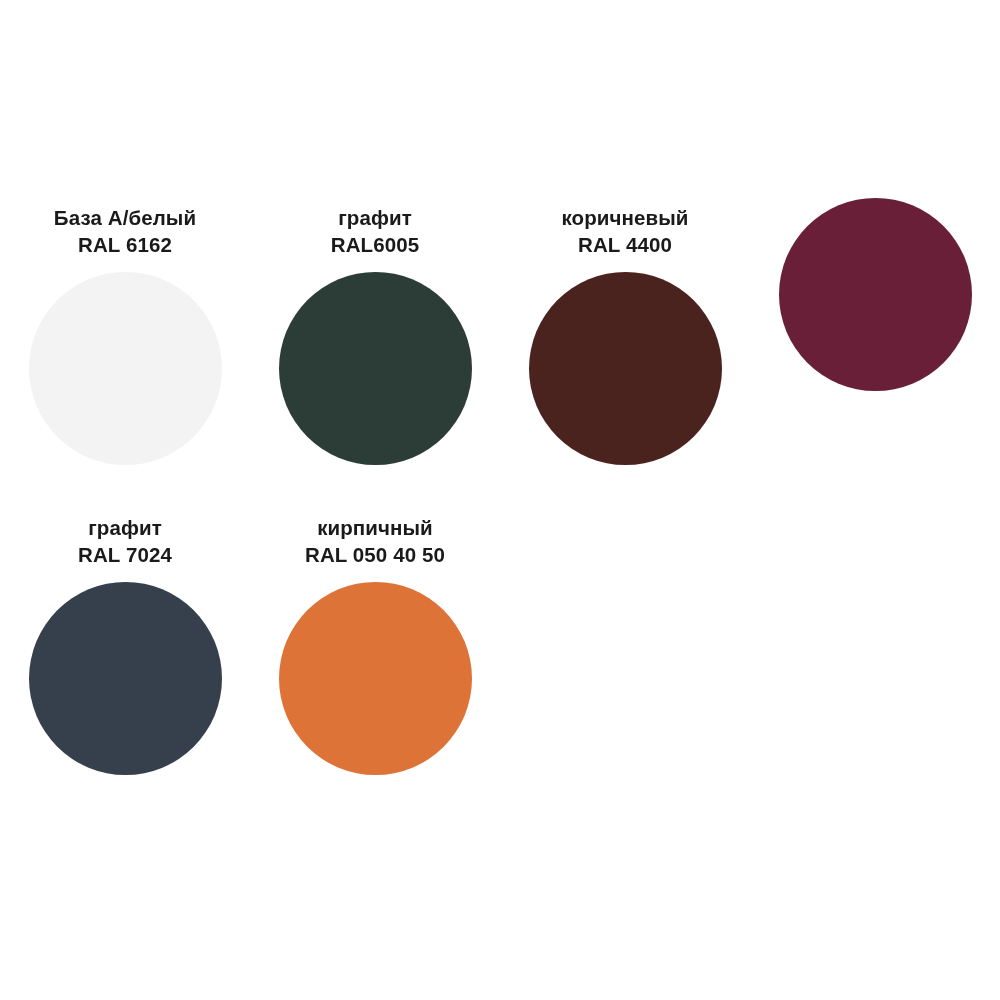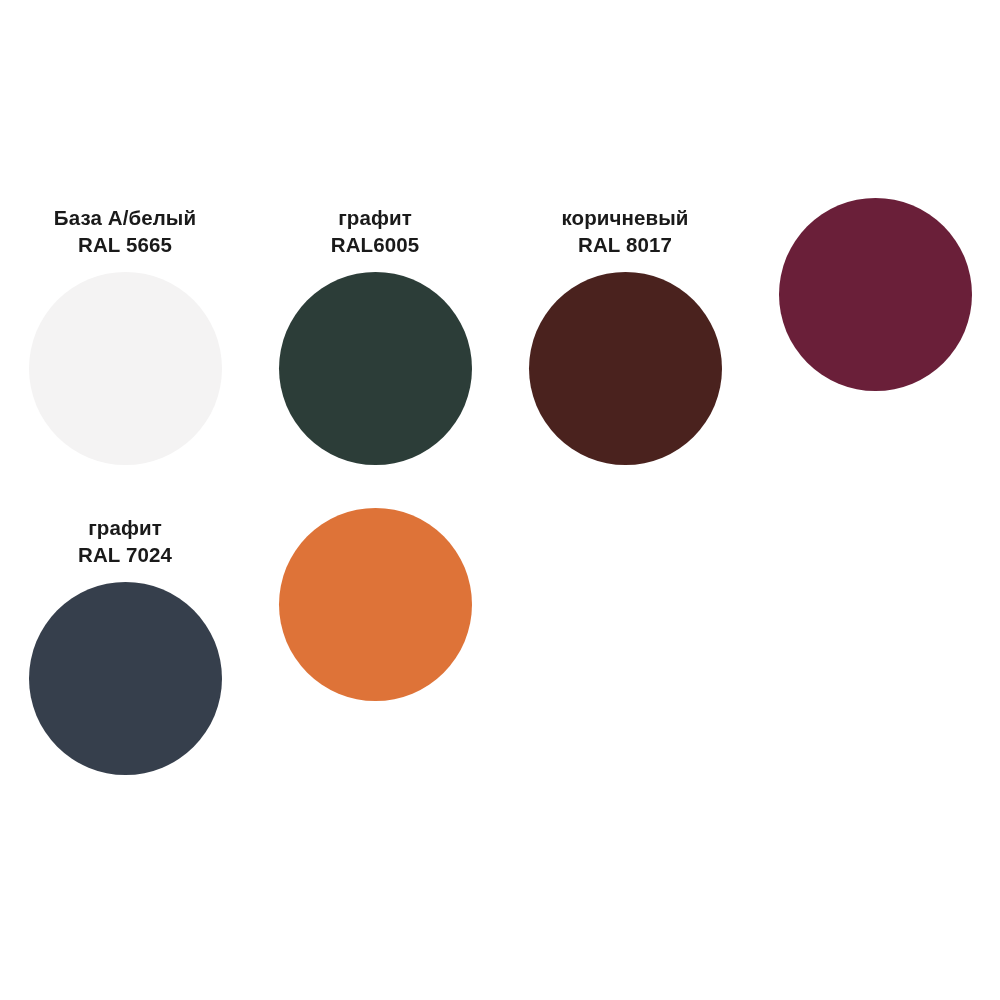--- a/index.html
+++ b/index.html
@@ -81,42 +81,42 @@
 </style>
 </head>
 <body style="background: rgb(255, 255, 255); color: rgb(26, 26, 26);">
 
 <div class="palette">
   <div class="grid">
 
     <div class="swatch">
       <div class="swatch-label">
         <span class="line">База А/белый</span>
-        <span class="line">RAL 5665</span>
+        <span class="line">RAL 6162</span>
       </div>
       <div class="swatch-circle-wrap">
         <div class="swatch-circle" style="background: rgb(244, 243, 243);"></div>
       </div>
     </div>
 
 
     <div class="swatch">
       <div class="swatch-label">
         <span class="line">графит</span>
         <span class="line">RAL6005</span>
       </div>
       <div class="swatch-circle-wrap">
         <div class="swatch-circle" style="background: rgb(44, 61, 56);"></div>
       </div>
     </div>
 
     <div class="swatch">
       <div class="swatch-label">
         <span class="line">коричневый</span>
-        <span class="line">RAL 8017</span>
+        <span class="line">RAL 4400</span>
       </div>
       <div class="swatch-circle-wrap">
         <div class="swatch-circle" style="background: rgb(74, 34, 30);"></div>
       </div>
     </div>
 
 
     <div class="swatch">
       <div class="swatch-circle-wrap">
         <div class="swatch-circle" style="background: rgb(106, 31, 57);"></div>
@@ -127,19 +127,23 @@
       <div class="swatch-label">
         <span class="line">графит</span>
         <span class="line">RAL 7024</span>
       </div>
       <div class="swatch-circle-wrap">
         <div class="swatch-circle" style="background: rgb(54, 63, 76);"></div>
       </div>
     </div>
 
     <div class="swatch">
+      <div class="swatch-label">
+        <span class="line">кирпичный</span>
+        <span class="line">RAL 050 40 50</span>
+      </div>
       <div class="swatch-circle-wrap">
         <div class="swatch-circle" style="background: rgb(222, 115, 56);"></div>
       </div>
     </div>
 
   </div>
 </div>
 
 </body></html>

